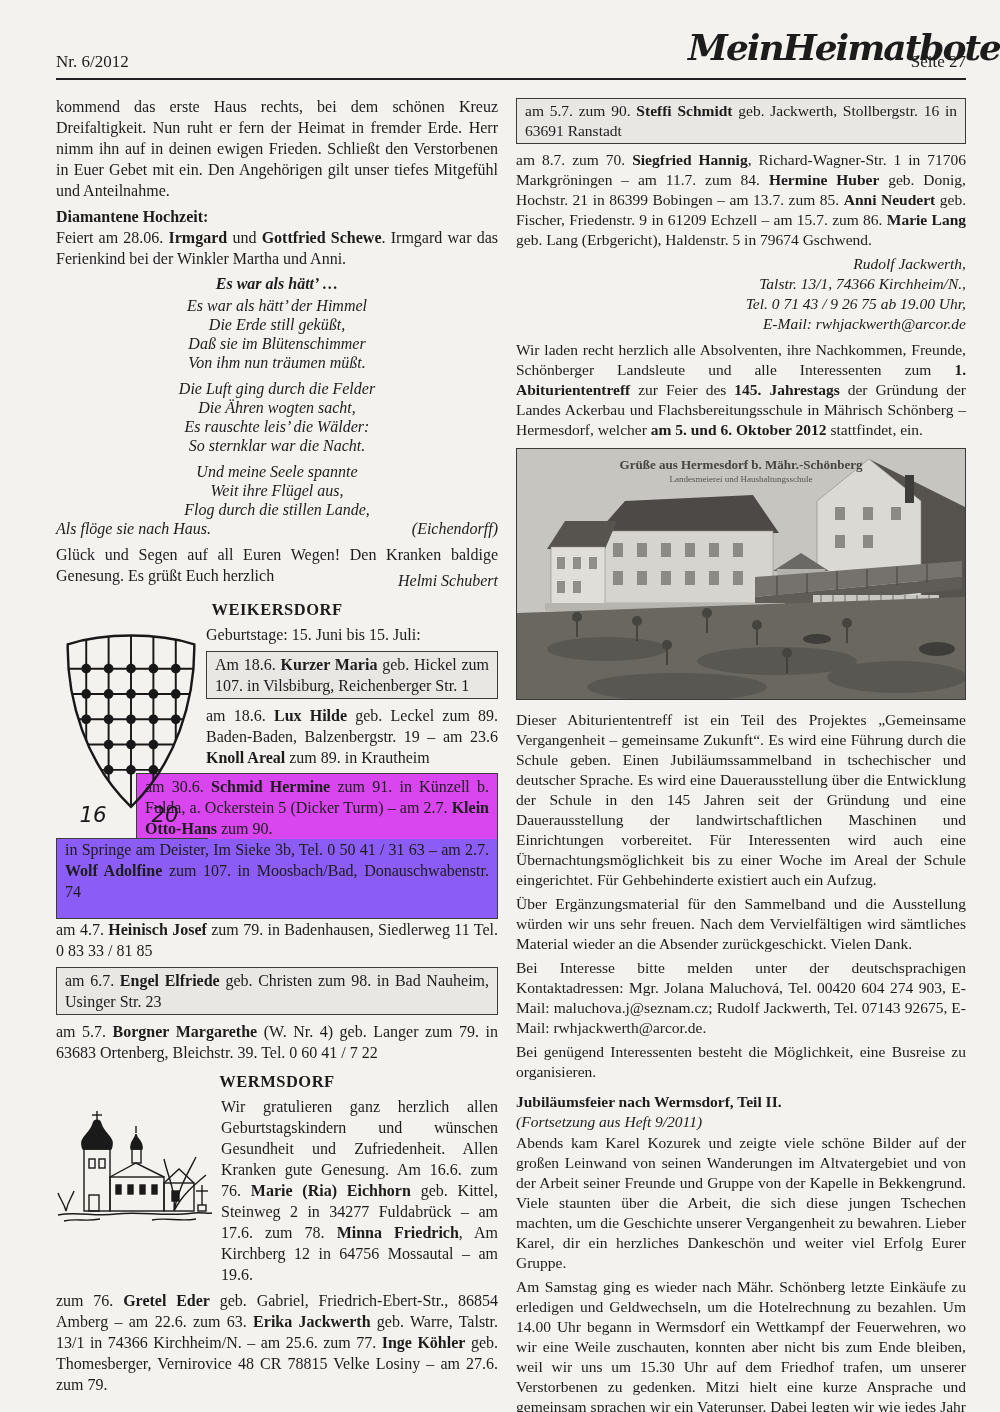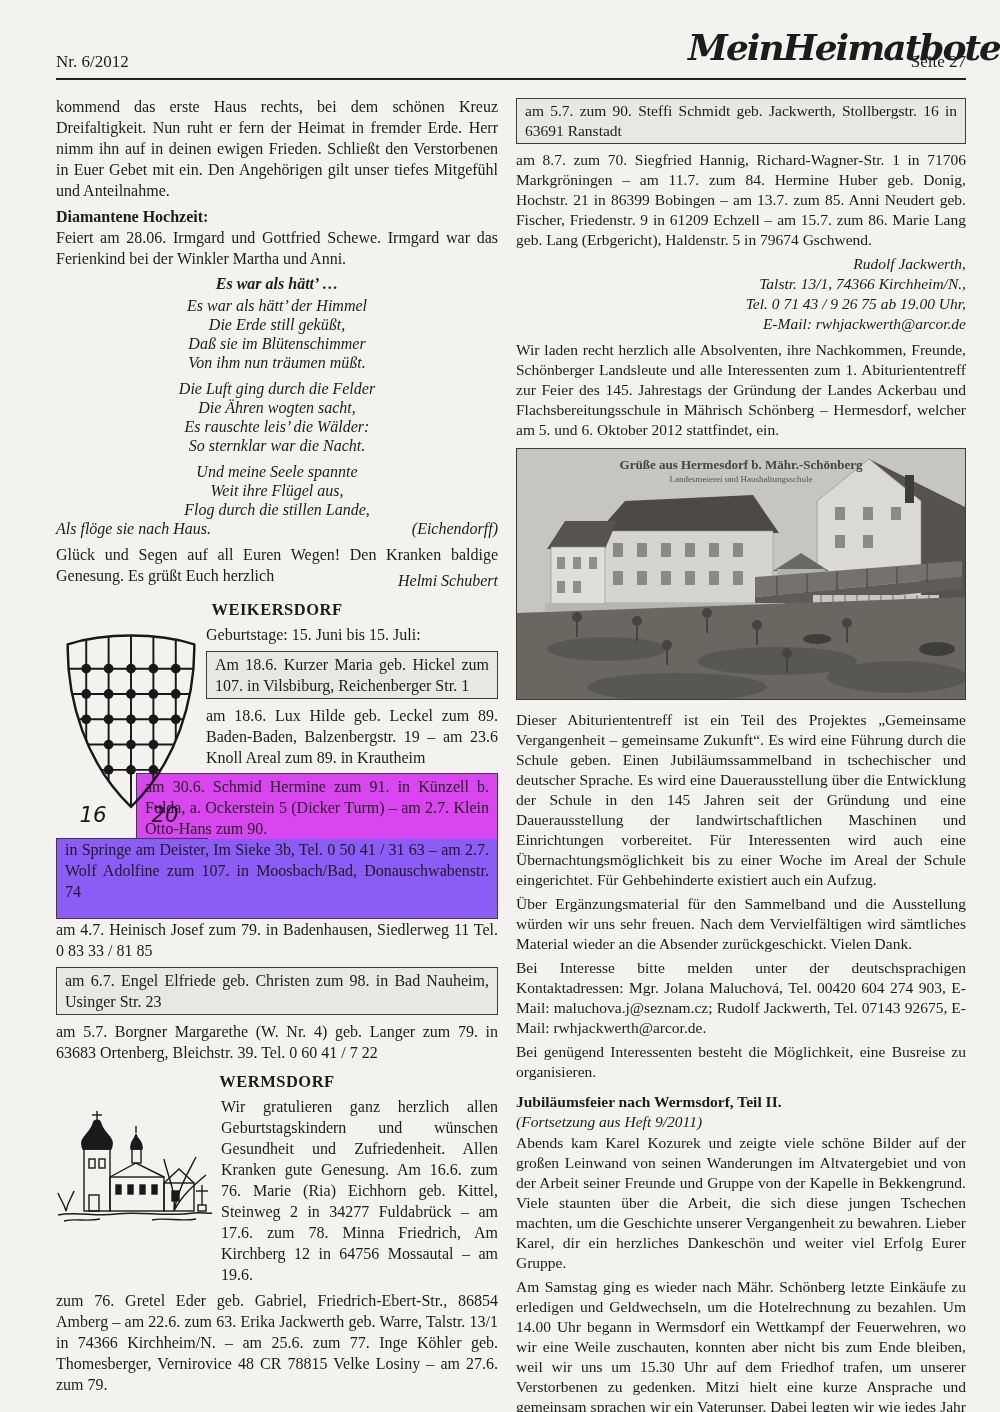--- a/index.html
+++ b/index.html
@@ -12,21 +12,21 @@
   .hdr .mast{position:absolute;left:0;right:0;top:26px;text-align:right;
              font-family:"DejaVu Serif",serif;font-weight:bold;font-style:italic;
              font-size:36px;letter-spacing:-2px;}
   .hdr .rule{position:absolute;left:56px;right:34px;top:78px;border-top:2.5px solid #222;}
   
   .cols{display:flex;gap:18px;padding:4px 34px 0 56px;}
   .colL{width:442px;font-size:16px;line-height:21px;text-align:justify;}
   .colR{width:450px;font-size:15.5px;line-height:20px;text-align:justify;}
   p{margin:0 0 5px 0;}
   .colR p{margin:0 0 4px 0;}
-  .st-b{font-weight:normal;}
+  .st-b{font-weight:bold;}
   .bold{font-weight:bold;}
   
   .gbox{background:#e8e7e4;border:1px solid #3c3c3c;padding:2px 8px;margin:6px 0;}
   .colR .gbox{margin:2px 0 6px 0;}
   
   .poem{font-style:italic;text-align:center;margin:4px 0 6px 0;line-height:19px;}
   .poem .ptitle{font-weight:bold;margin-bottom:3px;}
   .poem .stanza{margin-bottom:7px;}
   .poem .lastrow{display:flex;justify-content:space-between;}
   .sigrow{text-align:right;font-style:italic;margin-top:-21px;margin-bottom:5px;}

